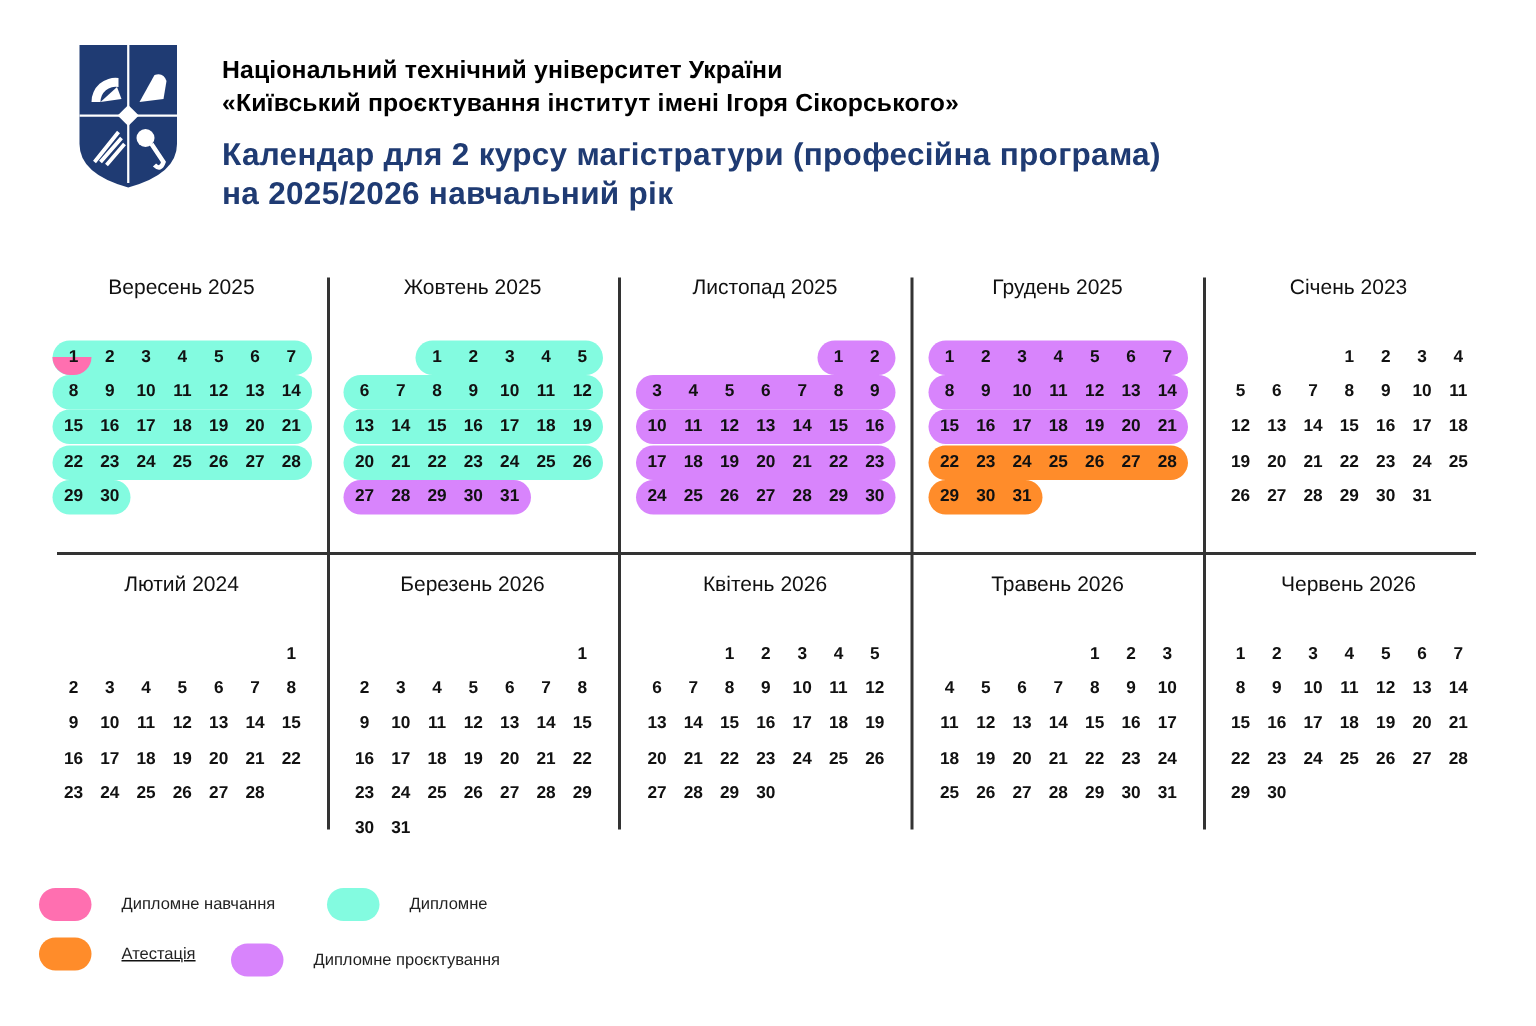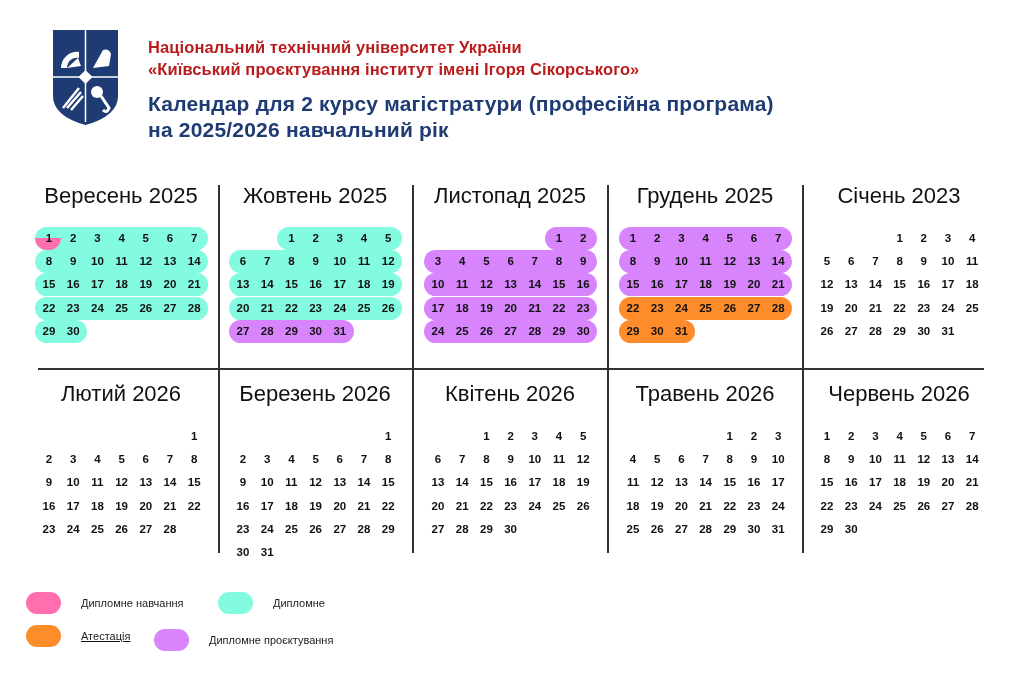--- a/index.html
+++ b/index.html
@@ -1,31 +1,31 @@
 <!DOCTYPE html>
 <html><head>
 <meta charset="utf-8">
 <style>
   * { box-sizing: border-box; margin: 0; padding: 0; }
   html, body { width: 1024px; height: 684px; background: #ffffff; overflow: hidden; }
   body { position: relative; font-family: "Liberation Sans", "DejaVu Sans", sans-serif; color: #111; }
 
   .logo { position: absolute; left: 51px; top: 28px; width: 69px; height: 98px; }
-  .org1, .org2 { position: absolute; left: 148px; font-size: 16.5px; font-weight: bold; color: #b91c1c; letter-spacing: 0.1px; }
+  .org1, .org2 { position: absolute; left: 148px; font-size: 16.5px; font-weight: bold; color: #000000; letter-spacing: 0.1px; }
   .org1 { top: 38px; }
   .org2 { top: 60px; }
   .title1, .title2 { position: absolute; left: 148px; font-size: 21px; font-weight: bold; color: #1f3b73; letter-spacing: 0.2px; }
   .title1 { top: 92px; }
   .title2 { top: 118px; }
 
   .vline { position: absolute; width: 2px; background: #333; top: 185px; height: 368px; }
   .hline { position: absolute; height: 2px; background: #333; left: 38px; width: 946px; top: 368px; }
 
   .month { position: absolute; width: 194px; }
-  .month-title { position: absolute; left: 0; width: 194px; text-align: center; font-size: 22px; color: #111; top: 0; }
+  .month-title { position: absolute; left: 0; width: 194px; text-align: center; font-size: 14px; color: #111; top: 0; }
   .grid { position: absolute; left: 13px; width: 170px; }
   .day { position: absolute; width: 24px; height: 23px; line-height: 23px; text-align: center; font-size: 11.5px; font-weight: bold; color: #111; z-index: 2; }
   .band { position: absolute; height: 23px; border-radius: 12px; z-index: 1; }
   .half { position: absolute; width: 26px; height: 12px; border-radius: 0 0 13px 13px; z-index: 1; }
 
   .legend-item { position: absolute; display: flex; align-items: center; }
   .swatch { width: 35px; height: 22px; border-radius: 11px; margin-right: 20px; }
   .legend-label { font-size: 11px; color: #222; }
 </style>
 </head>
@@ -249,21 +249,21 @@
         <div class="day" style="left: 145.2px; top: 69.6px;">25</div>
         <div class="day" style="left: 0px; top: 92.8px;">26</div>
         <div class="day" style="left: 24.2px; top: 92.8px;">27</div>
         <div class="day" style="left: 48.4px; top: 92.8px;">28</div>
         <div class="day" style="left: 72.6px; top: 92.8px;">29</div>
         <div class="day" style="left: 96.8px; top: 92.8px;">30</div>
         <div class="day" style="left: 121px; top: 92.8px;">31</div>
       </div>
     </div>
     <div class="month" style="left: 24px; top: 381px;">
-      <div class="month-title">Лютий 2026</div>
+      <div class="month-title">Лютий 2024</div>
       <div class="grid" style="top: 44px;">
         <div class="day" style="left: 145.2px; top: 0px;">1</div>
         <div class="day" style="left: 0px; top: 23.2px;">2</div>
         <div class="day" style="left: 24.2px; top: 23.2px;">3</div>
         <div class="day" style="left: 48.4px; top: 23.2px;">4</div>
         <div class="day" style="left: 72.6px; top: 23.2px;">5</div>
         <div class="day" style="left: 96.8px; top: 23.2px;">6</div>
         <div class="day" style="left: 121px; top: 23.2px;">7</div>
         <div class="day" style="left: 145.2px; top: 23.2px;">8</div>
         <div class="day" style="left: 0px; top: 46.4px;">9</div>

